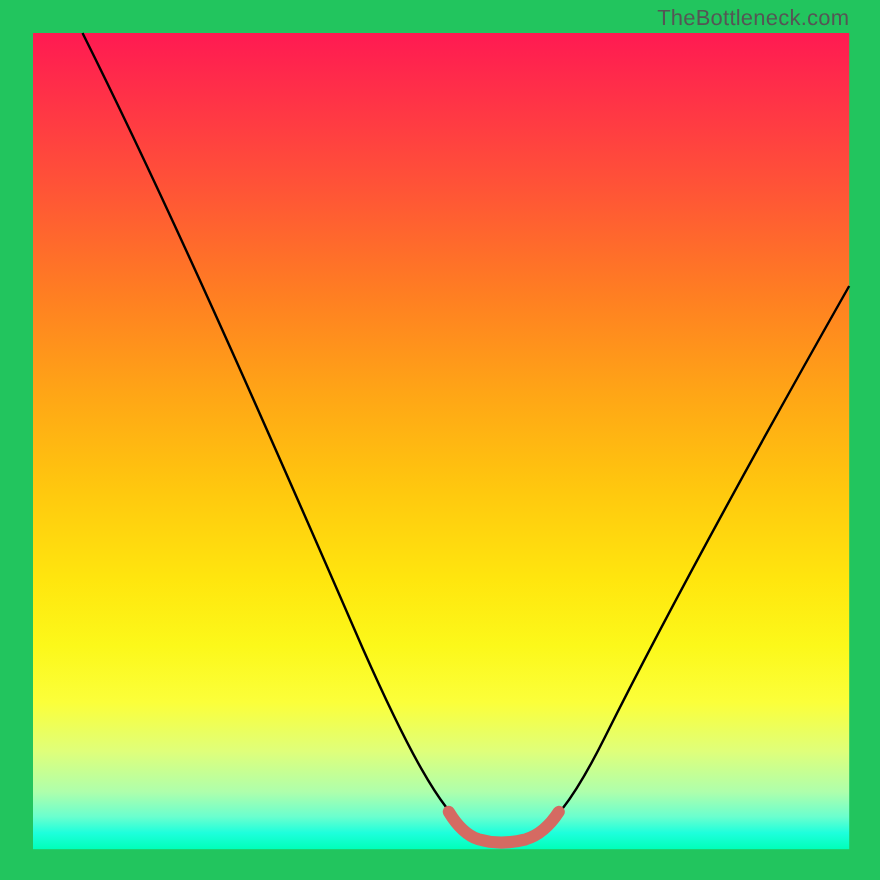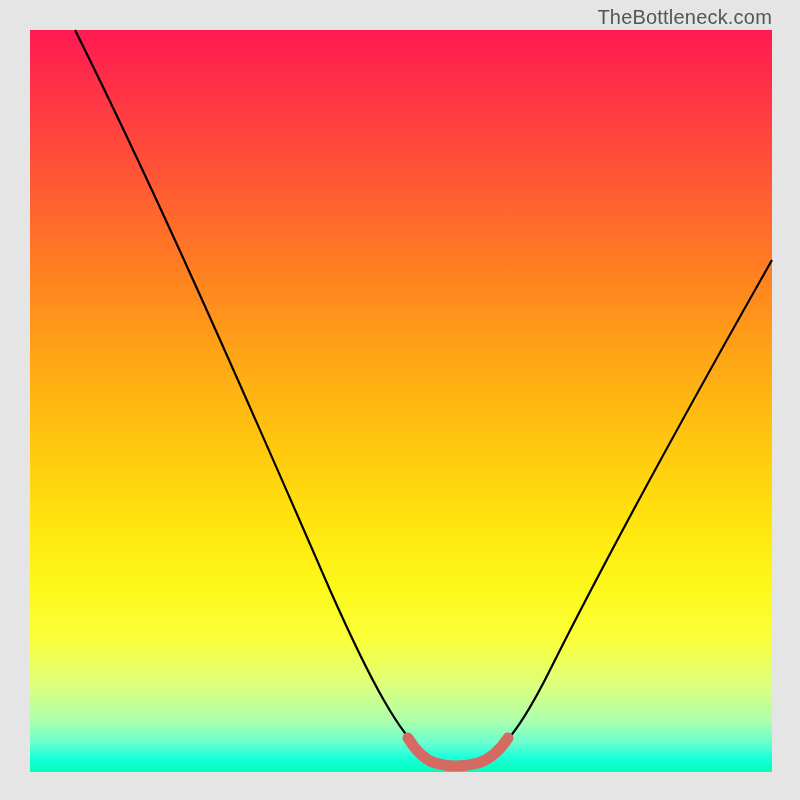--- a/index.html
+++ b/index.html
@@ -7,21 +7,21 @@
     padding: 0;
     width: 800px;
     height: 800px;
     background: #000;
     overflow: hidden;
   }
   .frame {
     position: relative;
     width: 800px;
     height: 800px;
-    background: #e5e5e5;
+    background: #22c55e;
   }
   .plot-area {
     position: absolute;
     left: 30px;
     top: 30px;
     width: 742px;
     height: 742px;
     background: linear-gradient(to bottom,
       #ff1a52 0%,
       #ff3247 8%,

